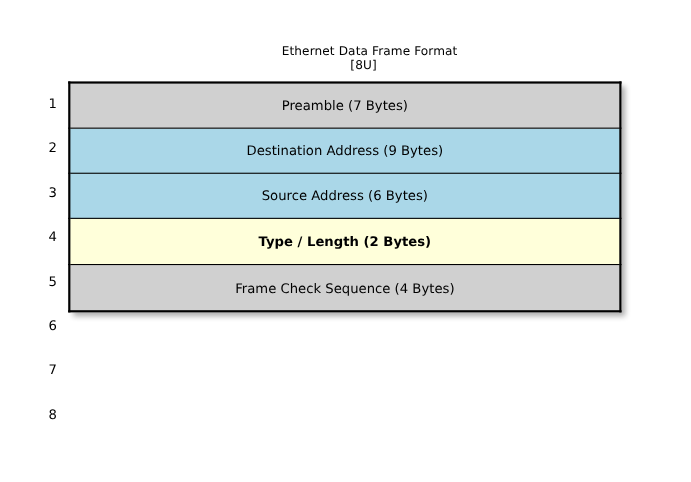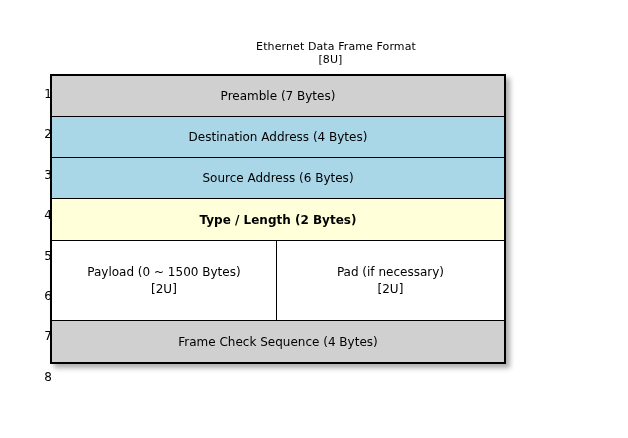--- a/index.html
+++ b/index.html
@@ -60,23 +60,23 @@
     left: 0;
     width: 28px;
     text-align: center;
     font-size: 12px;
     color: #000000;
   }
 
   
   .frame-table {
     position: absolute;
-    left: 16px;
+    left: 28px;
     top: 0;
-    width: 456px;
+    width: 503px;
     border: 2px solid #000000;
     border-collapse: collapse;
     box-shadow: 4px 4px 5px rgba(0,0,0,0.32);
     background: #ffffff;
   }
   .frame-table td {
     border: 1px solid #000000;
     text-align: center;
     vertical-align: middle;
     font-size: 12px;
@@ -114,37 +114,27 @@
     <div class="gutter-cell" style="top:255px;">7</div>
     <div class="gutter-cell" style="top:296px;">8</div>
   </div>
 
   <table class="frame-table">
     <tbody>
       <tr>
         <td class="row-gray cell-h40" colspan="2">Preamble (7 Bytes)</td>
       </tr>
       <tr>
-        <td class="row-blue cell-h40" colspan="2">Destination Address (4 Bytes)</td>
+        <td class="row-blue cell-h40" colspan="2">Destination Address (9 Bytes)</td>
       </tr>
       <tr>
         <td class="row-blue cell-h40" colspan="2">Source Address (6 Bytes)</td>
       </tr>
       <tr>
         <td class="row-yellow cell-h41" colspan="2">Type / Length (2 Bytes)</td>
-      </tr>
-      <tr>
-        <td class="row-white cell-h79" style="width:250px;">
-          <span class="cell-line">Payload (0 ~ 1500 Bytes)</span>
-          <span class="cell-line">[2U]</span>
-        </td>
-        <td class="row-white cell-h79" style="width:251px;">
-          <span class="cell-line">Pad (if necessary)</span>
-          <span class="cell-line">[2U]</span>
-        </td>
       </tr>
       <tr>
         <td class="row-gray cell-h41" colspan="2">Frame Check Sequence (4 Bytes)</td>
       </tr>
     </tbody>
   </table>
 
 </div>
 
 </body></html>

